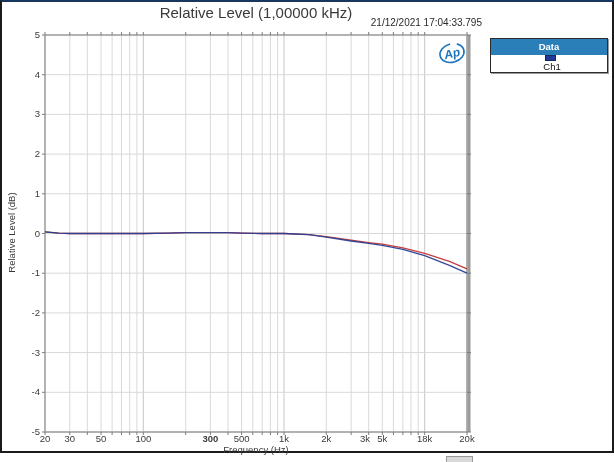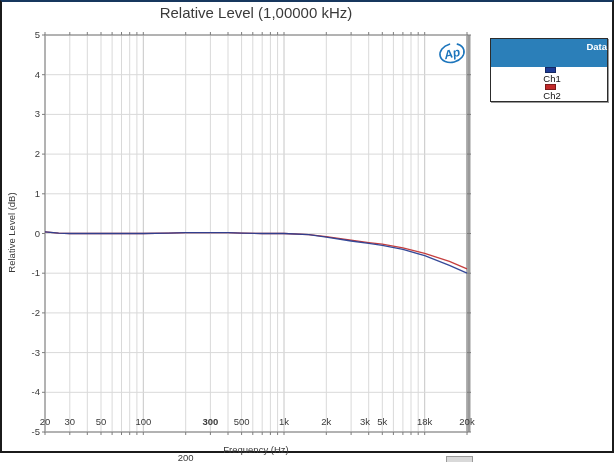--- a/index.html
+++ b/index.html
@@ -6,41 +6,42 @@
   #page{position:relative;width:614px;height:462px;background:#ffffff;overflow:hidden;
         font-family:"Liberation Sans","DejaVu Sans",sans-serif;color:#333;}
   #panel{position:absolute;left:0;top:0;width:610px;height:449px;background:#fff;
          border:2px solid #1b1b1b;border-top:2px solid #17375e;}
   #graph-title{position:absolute;left:43px;top:2px;width:422px;text-align:center;
                font-size:15px;color:#3a3a3a;}
   #timestamp{position:absolute;left:43px;top:15px;width:437px;text-align:right;
              font-size:10px;color:#2b2b2b;}
   #plot-svg{position:absolute;left:40px;top:29px;}
   .y-lab{position:absolute;left:0;width:38px;text-align:right;font-size:9.5px;color:#3a3a3a;}
-  .x-lab{position:absolute;top:414px;transform:translateX(-50%);font-size:9.5px;color:#3a3a3a;white-space:nowrap;text-align:right;}
+  .x-lab{position:absolute;top:431px;transform:translateX(-50%);font-size:9.5px;color:#3a3a3a;white-space:nowrap;text-align:right;}
   #y-title{position:absolute;left:-51px;top:225px;width:120px;text-align:center;
            transform:rotate(-90deg);font-size:9.5px;color:#3a3a3a;}
   #x-title{position:absolute;left:43px;top:442px;width:422px;text-align:center;
            font-size:9.5px;color:#3a3a3a;}
   #legend{position:absolute;left:488px;top:36px;width:116px;background:#fff;
           border:1px solid #2c2c2c;box-shadow:1px 1px 0 #9a9a9a;}
-  #legend-header{height:28px;line-height:16px;text-align:right;font-size:9.5px;font-weight:bold;}
+  #legend-header{height:16px;line-height:16px;text-align:center;font-size:9.5px;font-weight:bold;}
   .legend-row{display:flex;align-items:center;height:17px;padding-left:6px;font-size:9.5px;color:#111;flex-direction:column;}
   .swatch{width:11px;height:11px;margin-right:4px;border:1px solid rgba(0,0,0,.35);box-sizing:border-box;}
   #ap-logo{position:absolute;left:435px;top:39px;}
   #scroll-grip{position:absolute;left:446px;top:456px;width:25px;height:5px;
                background:#d9d9d9;border:1px solid #9a9a9a;}
 </style>
 </head>
 <body>
 
 <div id="page">
   <div id="panel">
 
     <div id="graph-title">Relative Level (1,00000 kHz)</div>
+    <div id="timestamp">21/12/2021 17:04:33.795</div>
 
     <svg id="plot-svg" width="434" height="408">
       <g id="grid-g">
           <line x1="3.0" y1="4" x2="3.0" y2="401" stroke="#d9d9d9" stroke-width="1"></line>
           <line x1="27.8" y1="4" x2="27.8" y2="401" stroke="#d9d9d9" stroke-width="1"></line>
           <line x1="45.3" y1="4" x2="45.3" y2="401" stroke="#d9d9d9" stroke-width="1"></line>
           <line x1="59.0" y1="4" x2="59.0" y2="401" stroke="#d9d9d9" stroke-width="1"></line>
           <line x1="70.1" y1="4" x2="70.1" y2="401" stroke="#d9d9d9" stroke-width="1"></line>
           <line x1="79.5" y1="4" x2="79.5" y2="401" stroke="#d9d9d9" stroke-width="1"></line>
           <line x1="87.7" y1="4" x2="87.7" y2="401" stroke="#d9d9d9" stroke-width="1"></line>
@@ -204,21 +205,17 @@
       </div>
     <div id="y-title">Relative Level (dB)</div>
     <div id="x-title">Frequency (Hz)</div>
 
     <div id="legend">
       <div id="legend-header" style="background: rgb(43, 127, 185); color: rgb(255, 255, 255);">Data</div>
       <div class="legend-row">
         <span class="swatch" id="sw0" style="background: rgb(30, 60, 150);"></span>
         <span>Ch1</span>
       </div>
-      <div class="legend-row">
-        <span class="swatch" id="sw1" style="background: rgb(194, 42, 42);"></span>
-        <span>Ch2</span>
-      </div>
     </div>
   </div>
 
   <div id="scroll-grip"></div>
 </div>
 
 </body></html>

